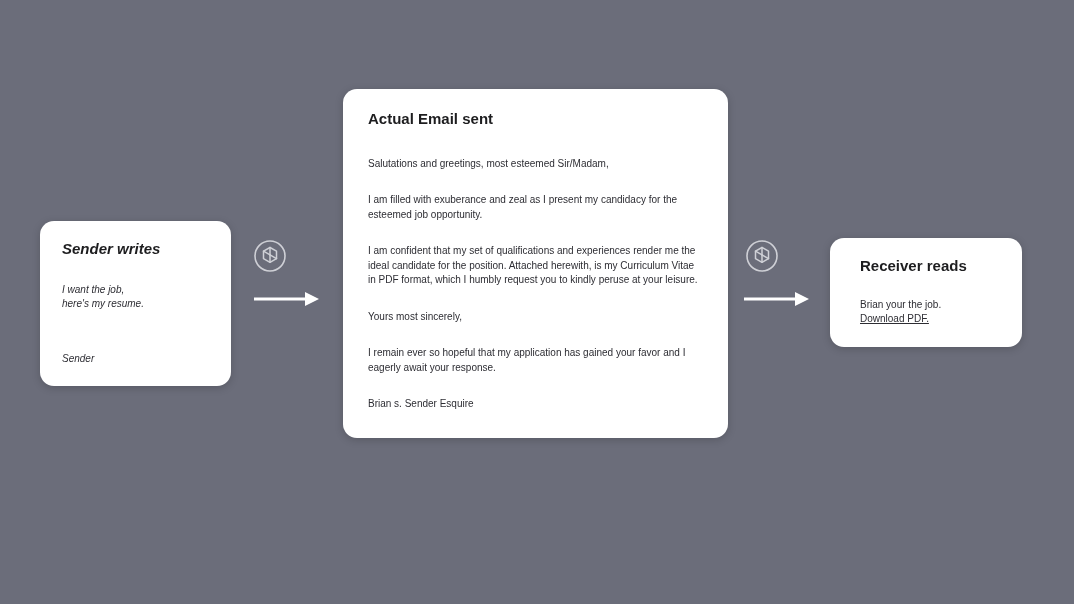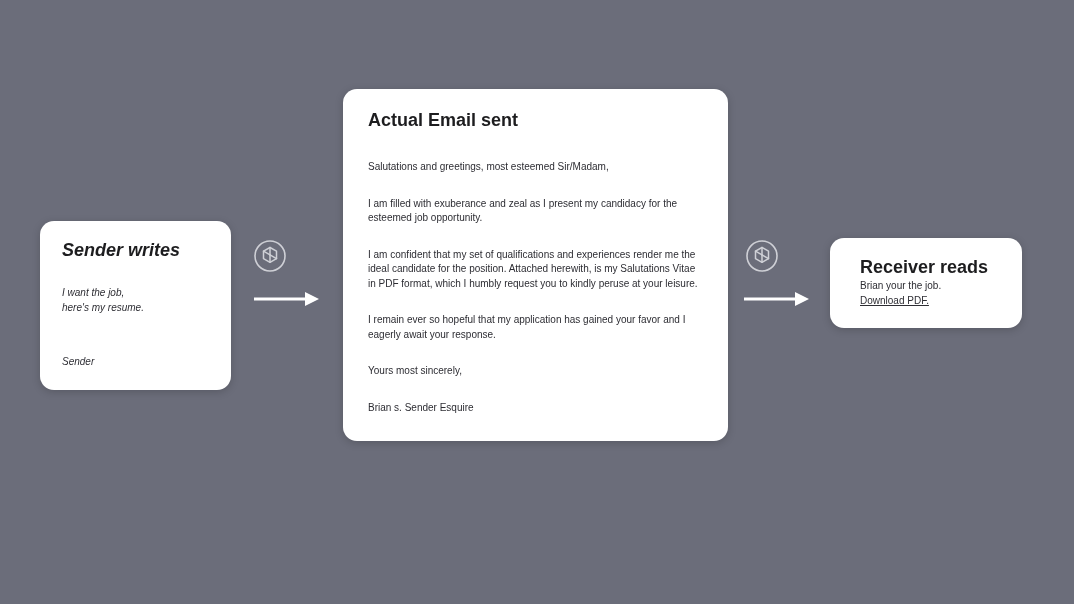--- a/index.html
+++ b/index.html
@@ -22,21 +22,21 @@
 
   .card {
     position: absolute;
     background: #ffffff;
     border-radius: 14px;
     box-shadow: 0 2px 8px rgba(0,0,0,0.18);
     box-sizing: border-box;
   }
 
   .card-title {
-    font-size: 18px;
+    font-size: 15px;
     font-weight: bold;
     color: #1d1d1f;
     line-height: 1.3;
   }
 
   .card-body-text {
     font-size: 10px;
     color: #2d2d33;
     line-height: 1.45;
   }
@@ -63,21 +63,21 @@
   #email-card .para { margin-bottom: 22px; }
   #email-card .para:last-child { margin-bottom: 0; }
 
   
   #receiver-card {
     left: 830px;
     top: 238px;
     width: 192px;
     padding: 18px 20px 20px 15px;
   }
-  #receiver-card .card-title { margin-left: 0; }
+  #receiver-card .card-title { margin-bottom: 22px; margin-left: 0; }
   #receiver-card .para { margin-bottom: 0; }
 
   .link {
     color: #2d2d33;
     text-decoration: underline;
     cursor: pointer;
   }
 
   
   .arrow {
@@ -124,23 +124,23 @@
         <path d="M9.5 11.2 L16 14.9"></path>
         <path d="M16 22.3 L16 14.9"></path>
       </g>
     </svg>
   </div>
 
   <div class="card" id="email-card">
     <div class="card-title">Actual Email sent</div>
     <div class="card-body-text para">Salutations and greetings, most esteemed Sir/Madam,</div>
     <div class="card-body-text para">I am filled with exuberance and zeal as I present my candidacy for the esteemed job opportunity.</div>
-    <div class="card-body-text para">I am confident that my set of qualifications and experiences render me the ideal candidate for the position. Attached herewith, is my Salutations Vitae in PDF format, which I humbly request you to kindly peruse at your leisure.</div>
+    <div class="card-body-text para">I am confident that my set of qualifications and experiences render me the ideal candidate for the position. Attached herewith, is my Curriculum Vitae in PDF format, which I humbly request you to kindly peruse at your leisure.</div>
+    <div class="card-body-text para">Yours most sincerely,</div>
     <div class="card-body-text para">I remain ever so hopeful that my application has gained your favor and I eagerly await your response.</div>
-    <div class="card-body-text para">Yours most sincerely,</div>
     <div class="card-body-text para">Brian s. Sender Esquire</div>
   </div>
 
   <div class="logo" id="logo-2">
     <svg width="32" height="32" viewBox="0 0 32 32" xmlns="http://www.w3.org/2000/svg" aria-hidden="true">
       <circle cx="16" cy="16" r="15" fill="none" stroke="#cfd0d6" stroke-width="1.6"></circle>
       <g fill="none" stroke="#cfd0d6" stroke-width="1.5" stroke-linejoin="round" stroke-linecap="round">
         <path d="M16 7.5 L22.5 11.2 L22.5 18.6 L16 22.3 L9.5 18.6 L9.5 11.2 Z"></path>
         <path d="M16 7.5 L16 14.9 L22.5 18.6"></path>
         <path d="M9.5 11.2 L16 14.9"></path>

